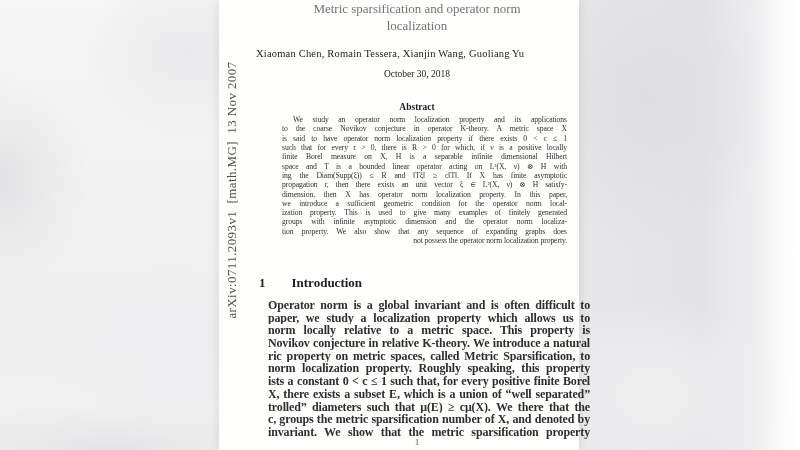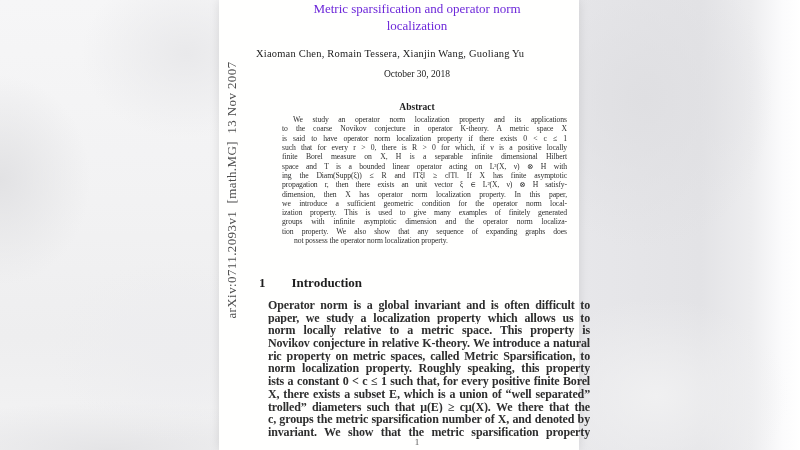--- a/index.html
+++ b/index.html
@@ -44,42 +44,42 @@
     font-size: 13px; letter-spacing: 0.4px;
     color: #4d4d4d;
   }
 
   
   .content {
     position: absolute; left: 37px; top: 0; width: 322px; height: 450px;
   }
 
   .title-block { position: absolute; top: 1px; left: 0; width: 100%; text-align: center; }
-  .title-line { font-size: 13px; line-height: 16.5px; color: #6d28d9; }
+  .title-line { font-size: 13px; line-height: 16.5px; color: #737373; }
 
   .authors {
     position: absolute; top: 48px; left: 0; width: 100%;
     font-size: 10.5px; letter-spacing: 0.2px; color: #222;
   }
   .date {
     position: absolute; top: 69px; left: 0; width: 100%;
     text-align: center; font-size: 9.5px; color: #222;
   }
 
   .abstract-heading {
     position: absolute; top: 102px; left: 0; width: 100%;
     text-align: center; font-size: 9.5px; font-weight: bold; color: #1f1f1f;
   }
   .abstract-body {
     position: absolute; top: 115px; left: 26px; width: 285px;
     font-size: 7.7px; letter-spacing: -0.1px; color: #2e2e2e;
   }
   .abstract-body .jline { height: 9.32px; line-height: 9.32px; }
   .abstract-body .jline:first-child { text-indent: 11px; }
-  .abstract-body .jline:last-child { text-align: left; padding-left: 12px; }
+  .abstract-body .jline:last-child { text-align: right; padding-left: 12px; }
   .abstract-body .jline:last-child::after { content: none; }
 
   .section-heading {
     position: absolute; top: 275px; left: 3px;
     font-size: 13px; font-weight: bold; color: #1f1f1f;
   }
   .section-number { display: inline-block; }
   .section-title { display: inline-block; margin-left: 26px; }
 
   .intro-body {

